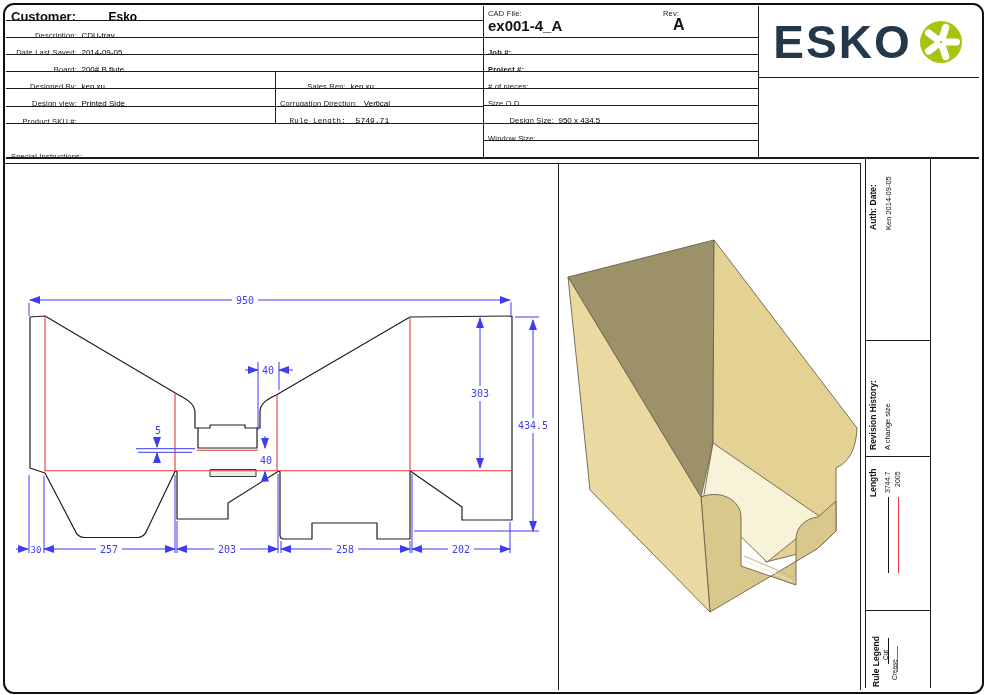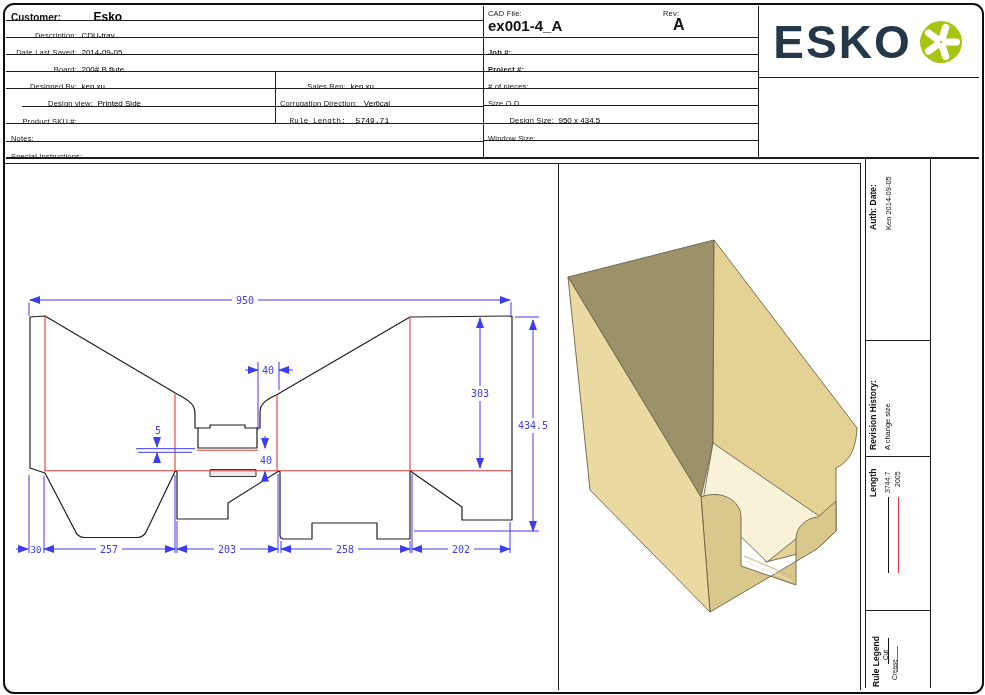--- a/index.html
+++ b/index.html
@@ -4,21 +4,21 @@
 <style>
   html,body{margin:0;padding:0;background:#fff;}
   #stage{position:relative;width:985px;height:695px;background:#fff;overflow:hidden;
          font-family:"Liberation Sans",sans-serif;color:#111;}
   .sheet{position:absolute;left:3px;top:3px;width:977px;height:687px;
          border:2px solid #101010;border-radius:11px;background:#fff;}
   .hline,.vline{position:absolute;background:#1c1c1c;}
   .tb-row{position:absolute;box-sizing:border-box;border-bottom:1px solid #1c1c1c;
           overflow:hidden;white-space:nowrap;}
   .lbl{font-size:7.5px;color:#151515;letter-spacing:.2px;}
-  .lblb{font-size:10px;font-weight:bold;text-align:center;}
+  .lblb{font-size:13px;font-weight:bold;text-align:center;}
   .val{font-size:8px;color:#000;}
   .row-pad{padding:3px 0 0 5px;}
   .labelcol{display:inline-block;width:66px;text-align:right;}
   
   .logo-box{position:absolute;left:758px;top:6px;width:221px;height:71px;
             border-bottom:1px solid #1c1c1c;display:flex;align-items:center;justify-content:center;}
   .esko-text{font-weight:bold;font-size:46px;letter-spacing:2px;color:#24384a;line-height:1;}
   
   .vtext{position:absolute;transform-origin:0 0;transform:rotate(-90deg);
          white-space:nowrap;line-height:1;}
@@ -57,38 +57,35 @@
   </div>
 
   <div class="tb-row row-pad" style="left:6px;top:72px;width:269px;height:17px;">
     <span class="lbl labelcol">Designed By:</span>
     <span class="val">ken xu</span>
   </div>
   <div class="tb-row row-pad" style="left:275px;top:72px;width:208px;height:17px;">
     <span class="lbl labelcol">Sales Rep:</span>
     <span class="val">ken xu</span>
   </div>
-  <div class="tb-row row-pad" style="left:22px;top:89px;width:269px;height:18px;">
+  <div class="tb-row row-pad" style="left:6px;top:89px;width:269px;height:18px;">
     <span class="lbl labelcol">Design view:</span>
     <span class="val">Printed Side</span>
   </div>
   <div class="tb-row row-pad" style="left:6px;top:107px;width:269px;height:17px;">
     <span class="lbl labelcol">Product SKU #:</span>
     <span class="val"></span>
   </div>
   <div class="tb-row row-pad" style="left:275px;top:89px;width:208px;height:18px;">
     <span class="lbl">Corrugation Direction:</span>
     <span class="val" style="margin-left:2px;">Vertical</span>
   </div>
   <div class="tb-row row-pad" style="left:275px;top:107px;width:208px;height:17px;font-family:Liberation Mono, monospace;">
     <span class="lbl labelcol">Rule Length:</span>
     <span class="val">5749.71</span>
-  </div>
-  <div class="tb-row row-pad" style="left:6px;top:124px;width:477px;height:18px;">
-    <span class="lbl">Notes:</span>
   </div>
   <div class="tb-row row-pad" style="left:6px;top:142px;width:477px;height:16px;border-bottom:none;">
     <span class="lbl">Special Instructions:</span>
   </div>
 
   <div class="tb-row" style="left:483px;top:6px;width:275px;height:32px;">
     <span class="lbl" style="position:absolute;left:5px;top:3px;">CAD File:</span>
     <span style="position:absolute;left:5px;top:11px;font-size:15px;font-weight:bold;">ex001-4_A</span>
     <span class="lbl" style="position:absolute;left:180px;top:3px;">Rev:</span>
     <span style="position:absolute;left:190px;top:10px;font-size:16px;font-weight:bold;">A</span>

